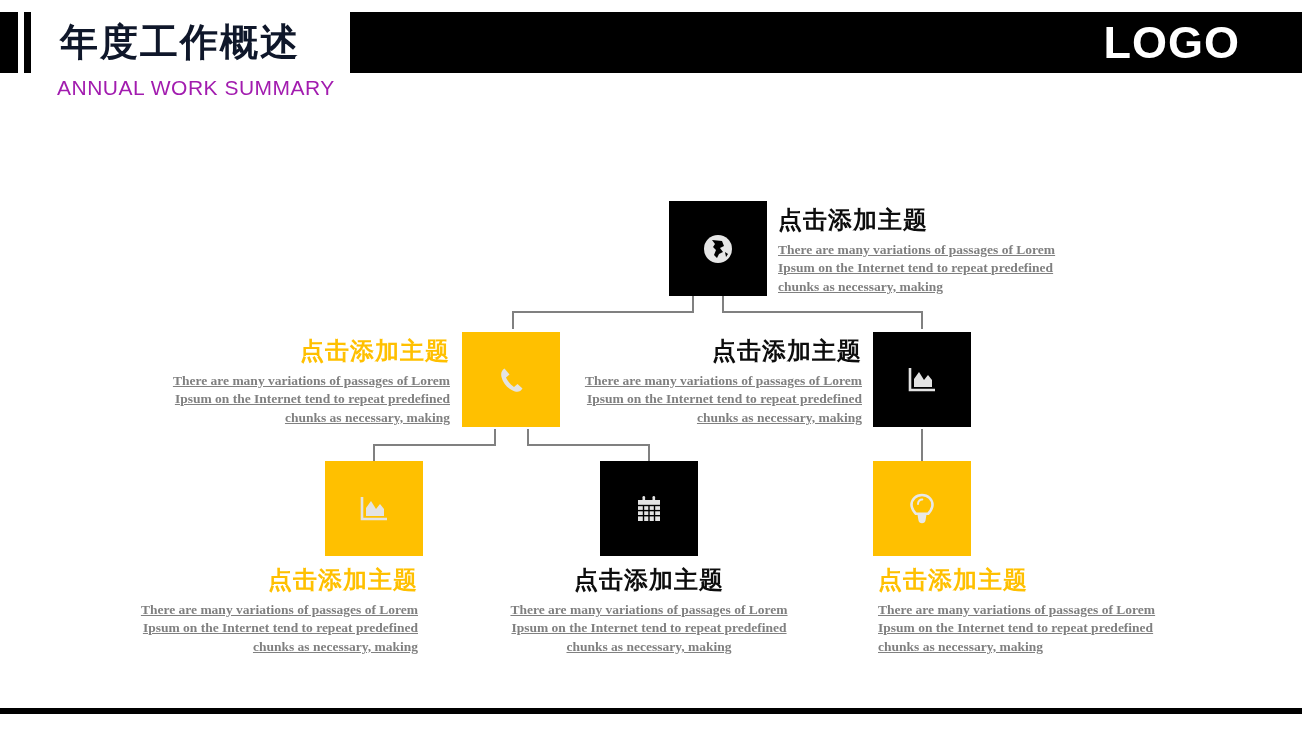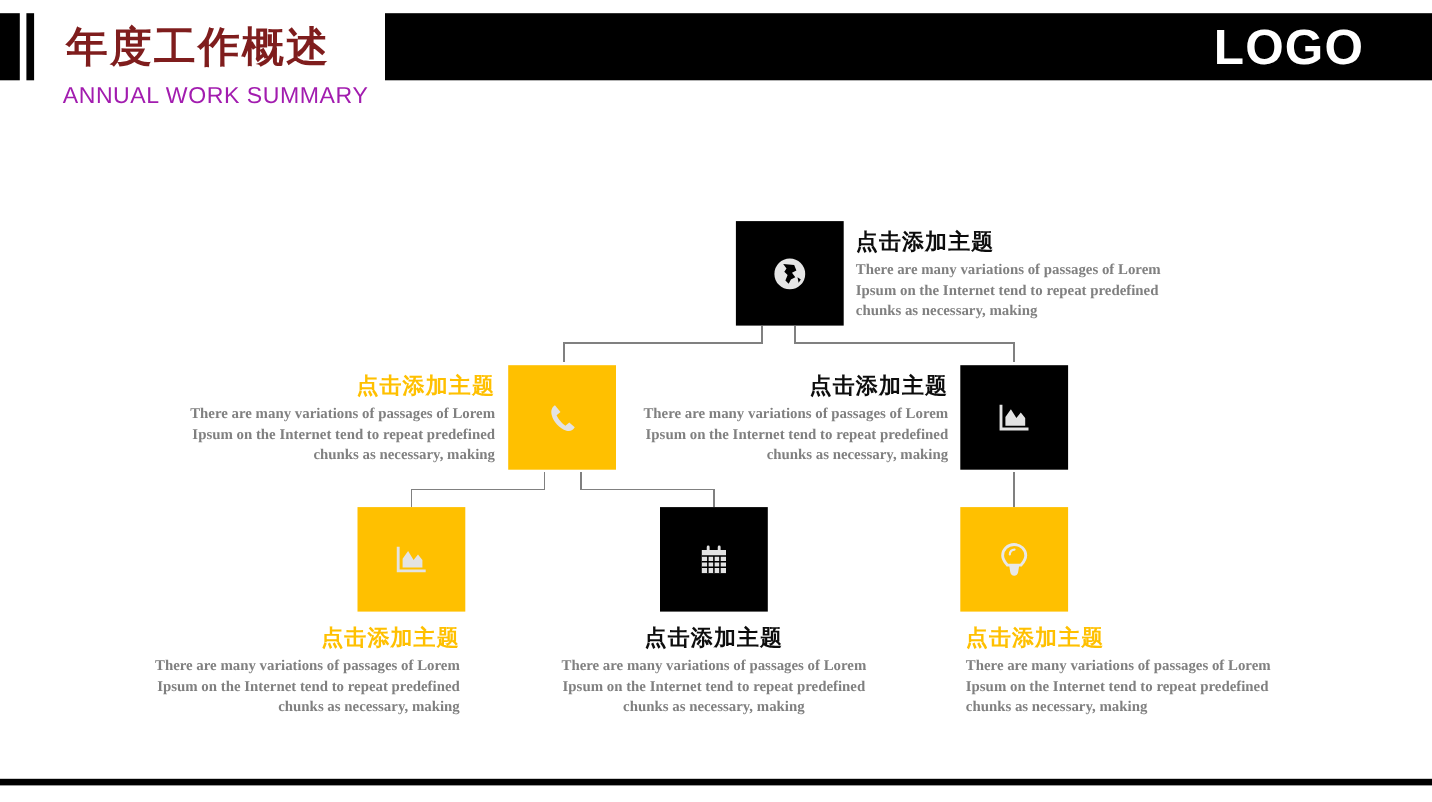--- a/index.html
+++ b/index.html
@@ -51,21 +51,21 @@
     font-weight: bold;
     letter-spacing: 1px;
     font-family: "Liberation Sans", sans-serif;
   }
   .title-cn {
     position: absolute;
     left: 60px;
     top: 17px;
     font-size: 38px;
     font-weight: bold;
-    color: #7f1d1d;
+    color: #0f172a;
     letter-spacing: 2px;
     font-family: "DejaVu Sans", "Liberation Sans", sans-serif;
     white-space: nowrap;
   }
   .title-en {
     position: absolute;
     left: 57px;
     top: 76px;
     font-size: 21px;
     color: #a21caf;
@@ -100,37 +100,38 @@
     justify-content: center;
   }
   .node-box.dark { background: #000000; }
   .node-box.accent { background: #FFC000; }
   .node-icon svg { display: block; }
 
   .node-text {
     position: absolute;
   }
   .node-title {
-    font-size: 20px;
-    font-weight: bold;
-    font-family: Liberation Sans, sans-serif;
+    font-size: 24px;
+    font-weight: bold;
+    font-family: Liberation Mono, monospace;
     letter-spacing: 1px;
     margin: 0 0 4px 0;
     line-height: 1.2;
     white-space: nowrap;
   }
   .node-title.dark { color: #0d0d0d; }
   .node-title.accent { color: #FFC000; }
   .node-body {
     font-size: 13.5px;
     line-height: 18.5px;
     color: #808080;
     font-weight: bold;
     font-family: "Liberation Serif", "DejaVu Serif", serif;
     margin: 0;
+    text-decoration: underline;
   }
   .align-left  { text-align: left; }
   .align-right { text-align: right; }
   .align-center{ text-align: center; }
 </style>
 </head>
 <body>
 
 <div class="header-bar-left-thick"></div>
 <div class="header-bar-left-thin"></div>

